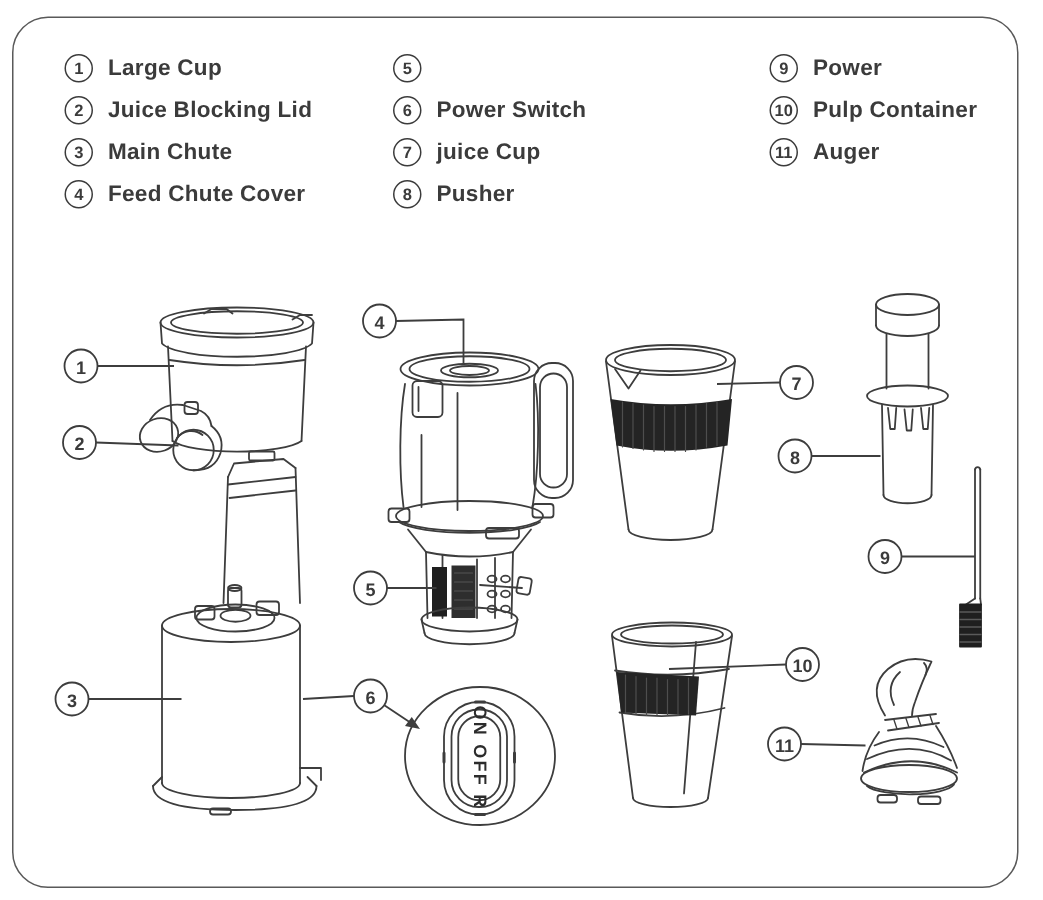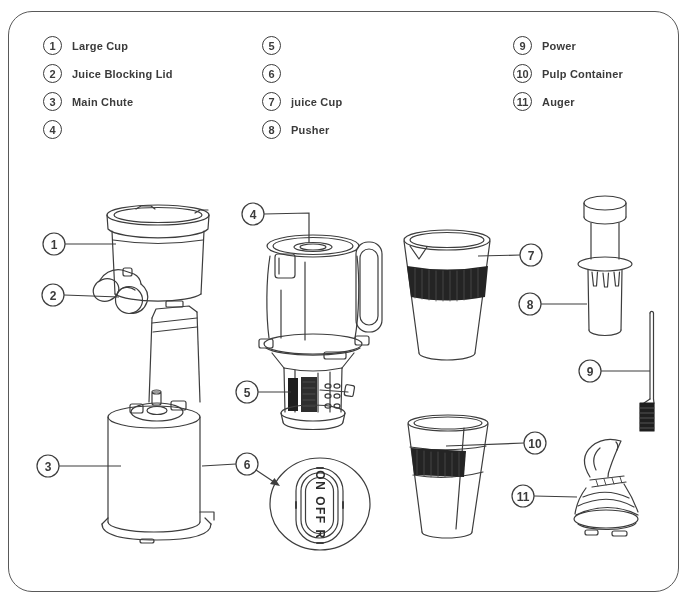--- a/index.html
+++ b/index.html
@@ -14,21 +14,21 @@
   .legend { position:absolute; top:36px; left:0; width:100%; height:120px; }
   .col { position:absolute; top:0; display:flex; flex-direction:column; gap:9px; }
   .col1 { left:43px; } .col2 { left:262px; } .col3 { left:513px; }
   .li { display:flex; align-items:center; gap:10px; height:19px; }
   .nc {
     width:19px; height:19px; box-sizing:border-box; flex:0 0 auto;
     border:1.6px solid #3b3b3b; border-radius:50%;
     display:flex; align-items:center; justify-content:center;
     font-size:11px; font-weight:700; color:#3b3b3b;
   }
-  .ll { font-size:11px; font-weight:600; color:#3b3b3b; letter-spacing:.2px; white-space:nowrap; }
+  .ll { font-size:15px; font-weight:600; color:#3b3b3b; letter-spacing:.2px; white-space:nowrap; }
   svg.diagram { position:absolute; left:0; top:0; }
   .lineart { fill:none; stroke:#3d3d3d; stroke-width:1.2; stroke-linecap:round; stroke-linejoin:round; }
   .callout-num { font-family:"Liberation Sans",sans-serif; font-size:12px; font-weight:700; fill:#3b3b3b; }
   .switch-text { font-family:"Liberation Sans",sans-serif; font-size:12px; font-weight:700; fill:#2c2c2c; letter-spacing:1.5px; }
 </style>
 </head>
 <body>
 
 <div class="page">
   <div class="frame"></div>
@@ -42,28 +42,30 @@
       <div class="li">
         <span class="nc">2</span>
         <span class="ll">Juice Blocking Lid</span>
       </div>
       <div class="li">
         <span class="nc">3</span>
         <span class="ll">Main Chute</span>
       </div>
       <div class="li">
         <span class="nc">4</span>
+        <span class="ll">Feed Chute Cover</span>
       </div>
     </div>
     <div class="col col2">
       <div class="li">
         <span class="nc">5</span>
       </div>
       <div class="li">
         <span class="nc">6</span>
+        <span class="ll">Power Switch</span>
       </div>
       <div class="li">
         <span class="nc">7</span>
         <span class="ll">juice Cup</span>
       </div>
       <div class="li">
         <span class="nc">8</span>
         <span class="ll">Pusher</span>
       </div>
     </div>

